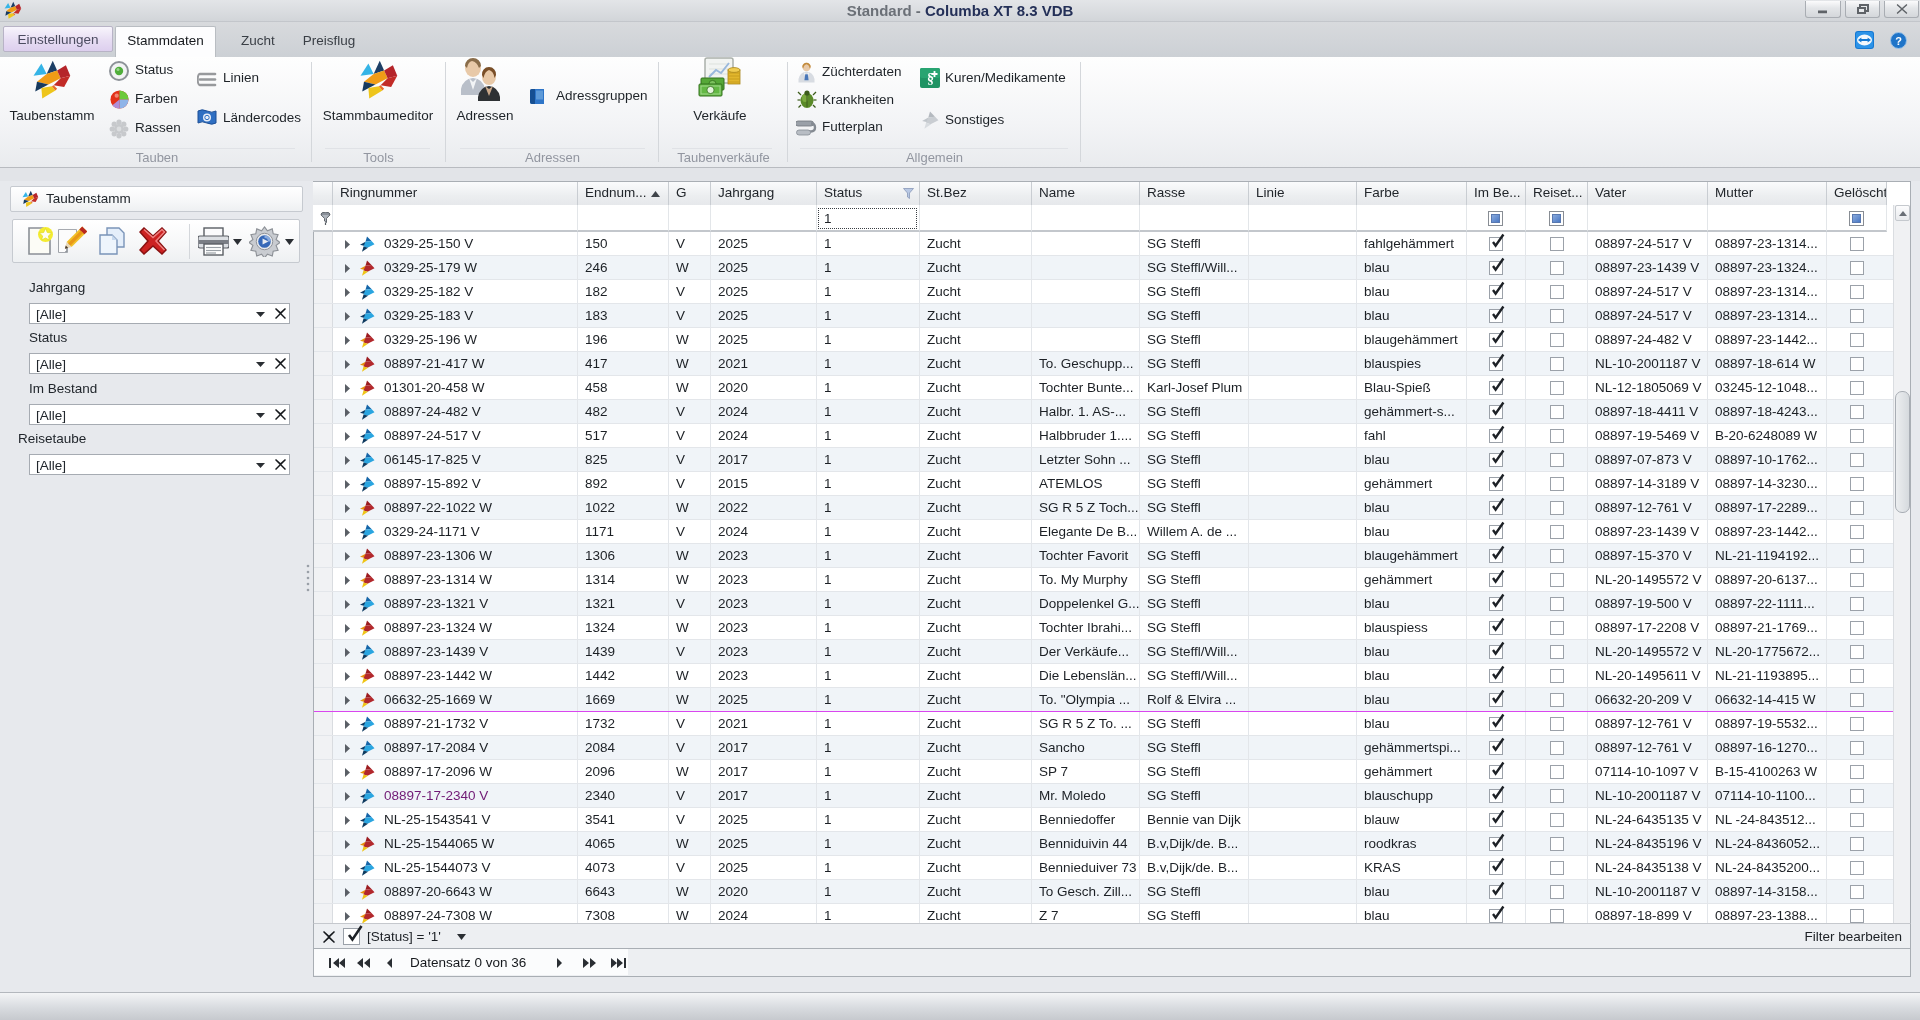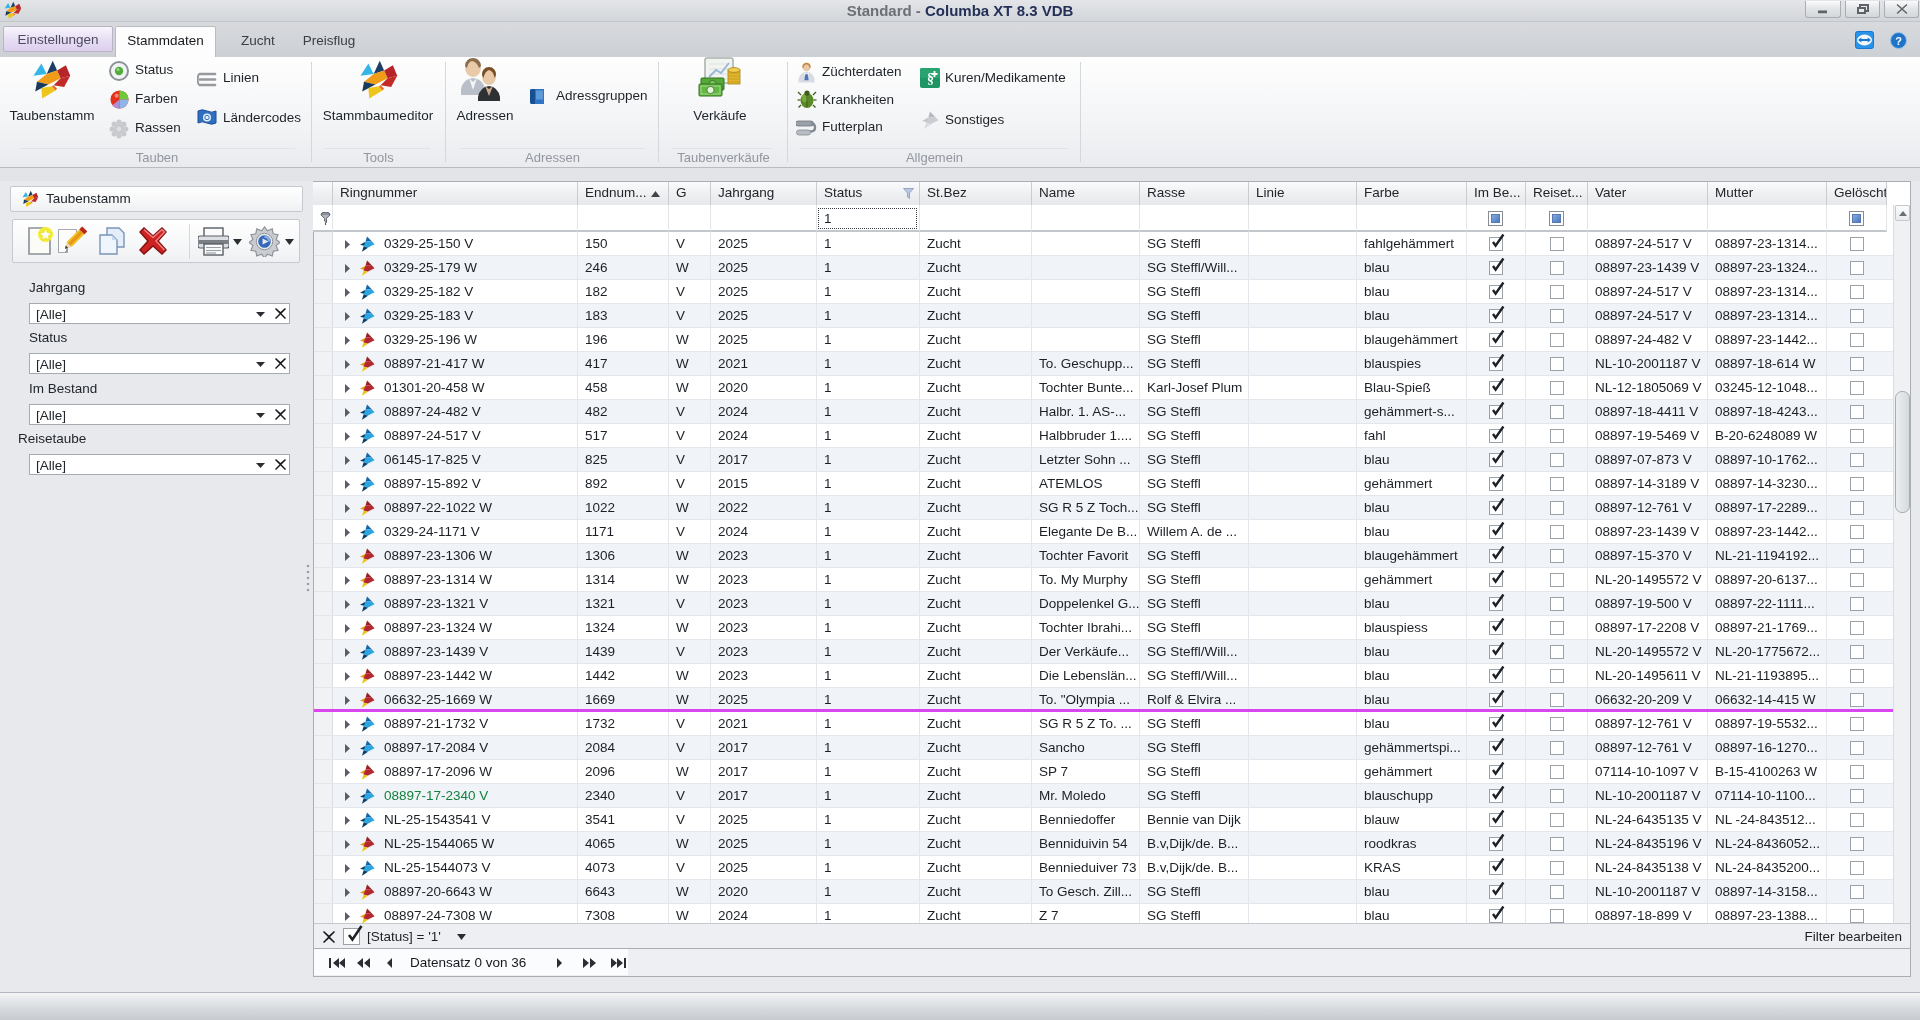--- a/index.html
+++ b/index.html
@@ -1067,21 +1067,21 @@
 <svg class="abs" style="left:1176px;top:1px" width="16" height="16" viewBox="0 0 16 16">
             <path d="M3,9 L5.6,12.6 L13.4,1.5" stroke="#1d2126" stroke-width="2.4" fill="none"></path>
           </svg>
 <div class="cell" style="left:1212px;width:62px"></div>
 <div class="cbox" style="left:1236px;top:5px"></div>
 <div class="cell" style="left:1274px;width:120px">NL-20-1495611 V</div>
 <div class="cell" style="left:1394px;width:119px">NL-21-1193895...</div>
 <div class="cell" style="left:1513px;width:60px;border-right:none"></div>
 <div class="cbox" style="left:1536px;top:5px"></div>
 </div>
-<div class="row" style="top:456px;background:#f0f4f8;border-bottom:3px solid #d946ef">
+<div class="row" style="top:456px;background:#f0f4f8;border-bottom:1px solid #d946ef">
 <div class="cell" style="left:0;width:19px;background:#f1f2f4;border-right:1px solid #d9dce0"></div>
 <div class="cell" style="left:19px;width:245px"></div>
 <svg class="abs" style="left:31px;top:8px" width="5" height="9" viewBox="0 0 5 9">
             <path d="M0,0 L5,4.5 L0,9 Z" fill="#5a5f66"></path>
           </svg>
 <svg style="position:absolute;left:45px;top:4px" width="16" height="16" viewBox="0 0 16 16">
             <polygon points="8,0.5 12.5,5 6.5,5.8" fill="#9c1c20"></polygon>
             <polygon points="1,8.8 6.5,5.8 6.8,10.2" fill="#e8930f"></polygon>
             <polygon points="6.5,5.8 12.5,5 15.5,8.2 8.5,11.8 4.5,10.4" fill="#b2282c"></polygon>
             <polygon points="4.5,10.4 9,11.8 3,15.8" fill="#efc416"></polygon>
@@ -1215,21 +1215,21 @@
 <div class="cell" style="left:19px;width:245px"></div>
 <svg class="abs" style="left:31px;top:8px" width="5" height="9" viewBox="0 0 5 9">
             <path d="M0,0 L5,4.5 L0,9 Z" fill="#5a5f66"></path>
           </svg>
 <svg style="position:absolute;left:45px;top:4px" width="16" height="16" viewBox="0 0 16 16">
             <polygon points="8,0.5 12.5,5 6.5,5.8" fill="#1565a8"></polygon>
             <polygon points="1,8.8 6.5,5.8 6.8,10.2" fill="#0d3c66"></polygon>
             <polygon points="6.5,5.8 12.5,5 15.5,8.2 8.5,11.8 4.5,10.4" fill="#2aa5e0"></polygon>
             <polygon points="4.5,10.4 9,11.8 3,15.8" fill="#0e3a5f"></polygon>
           </svg>
-<div class="abs" style="left:70px;top:0;font-size:13.5px;color:#15803d;line-height:23px">08897-17-2340 V</div>
+<div class="abs" style="left:70px;top:0;font-size:13.5px;color:#701a75;line-height:23px">08897-17-2340 V</div>
 <div class="cell" style="left:264px;width:91px">2340</div>
 <div class="cell" style="left:355px;width:42px">V</div>
 <div class="cell" style="left:397px;width:106px">2017</div>
 <div class="cell" style="left:503px;width:103px">1</div>
 <div class="cell" style="left:606px;width:112px">Zucht</div>
 <div class="cell" style="left:718px;width:108px">Mr. Moledo</div>
 <div class="cell" style="left:826px;width:109px">SG Steffl</div>
 <div class="cell" style="left:935px;width:108px"></div>
 <div class="cell" style="left:1043px;width:110px">blauschupp</div>
 <div class="cell" style="left:1153px;width:59px"></div>
@@ -1289,21 +1289,21 @@
             <polygon points="1,8.8 6.5,5.8 6.8,10.2" fill="#e8930f"></polygon>
             <polygon points="6.5,5.8 12.5,5 15.5,8.2 8.5,11.8 4.5,10.4" fill="#b2282c"></polygon>
             <polygon points="4.5,10.4 9,11.8 3,15.8" fill="#efc416"></polygon>
           </svg>
 <div class="abs" style="left:70px;top:0;font-size:13.5px;color:#1c2025;line-height:23px">NL-25-1544065 W</div>
 <div class="cell" style="left:264px;width:91px">4065</div>
 <div class="cell" style="left:355px;width:42px">W</div>
 <div class="cell" style="left:397px;width:106px">2025</div>
 <div class="cell" style="left:503px;width:103px">1</div>
 <div class="cell" style="left:606px;width:112px">Zucht</div>
-<div class="cell" style="left:718px;width:108px">Benniduivin 54</div>
+<div class="cell" style="left:718px;width:108px">Benniduivin 44</div>
 <div class="cell" style="left:826px;width:109px">B.v,Dijk/de. B...</div>
 <div class="cell" style="left:935px;width:108px"></div>
 <div class="cell" style="left:1043px;width:110px">roodkras</div>
 <div class="cell" style="left:1153px;width:59px"></div>
 <div class="cbox" style="left:1175px;top:5px"></div>
 <svg class="abs" style="left:1176px;top:1px" width="16" height="16" viewBox="0 0 16 16">
             <path d="M3,9 L5.6,12.6 L13.4,1.5" stroke="#1d2126" stroke-width="2.4" fill="none"></path>
           </svg>
 <div class="cell" style="left:1212px;width:62px"></div>
 <div class="cbox" style="left:1236px;top:5px"></div>

